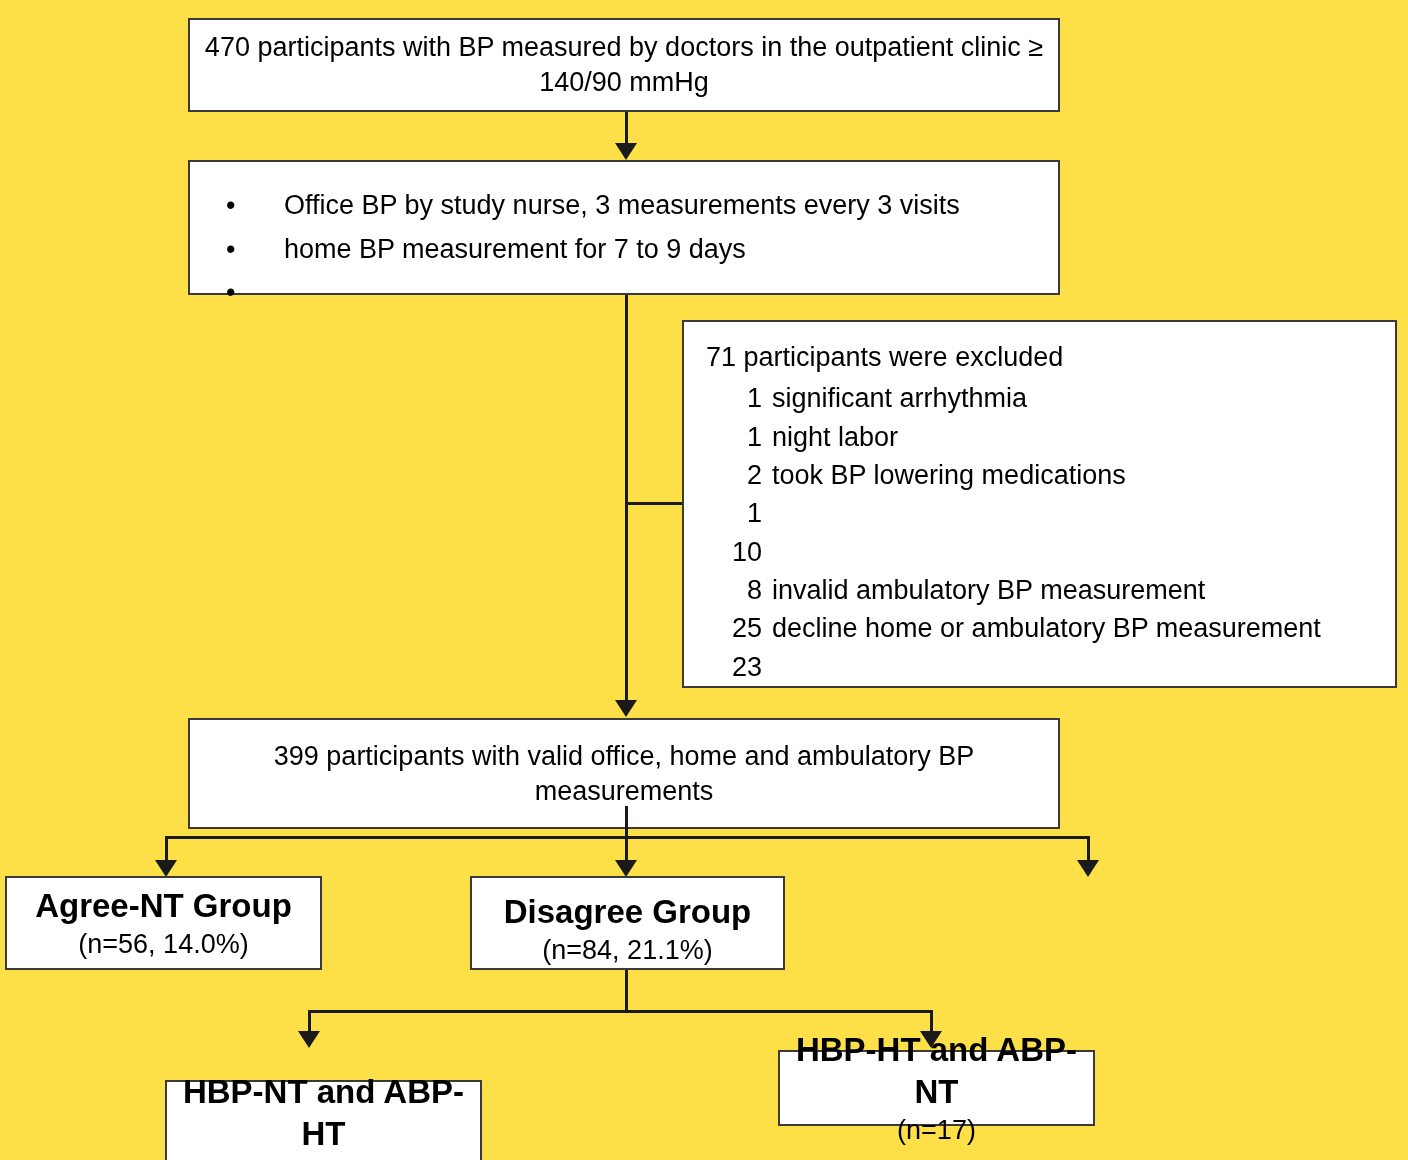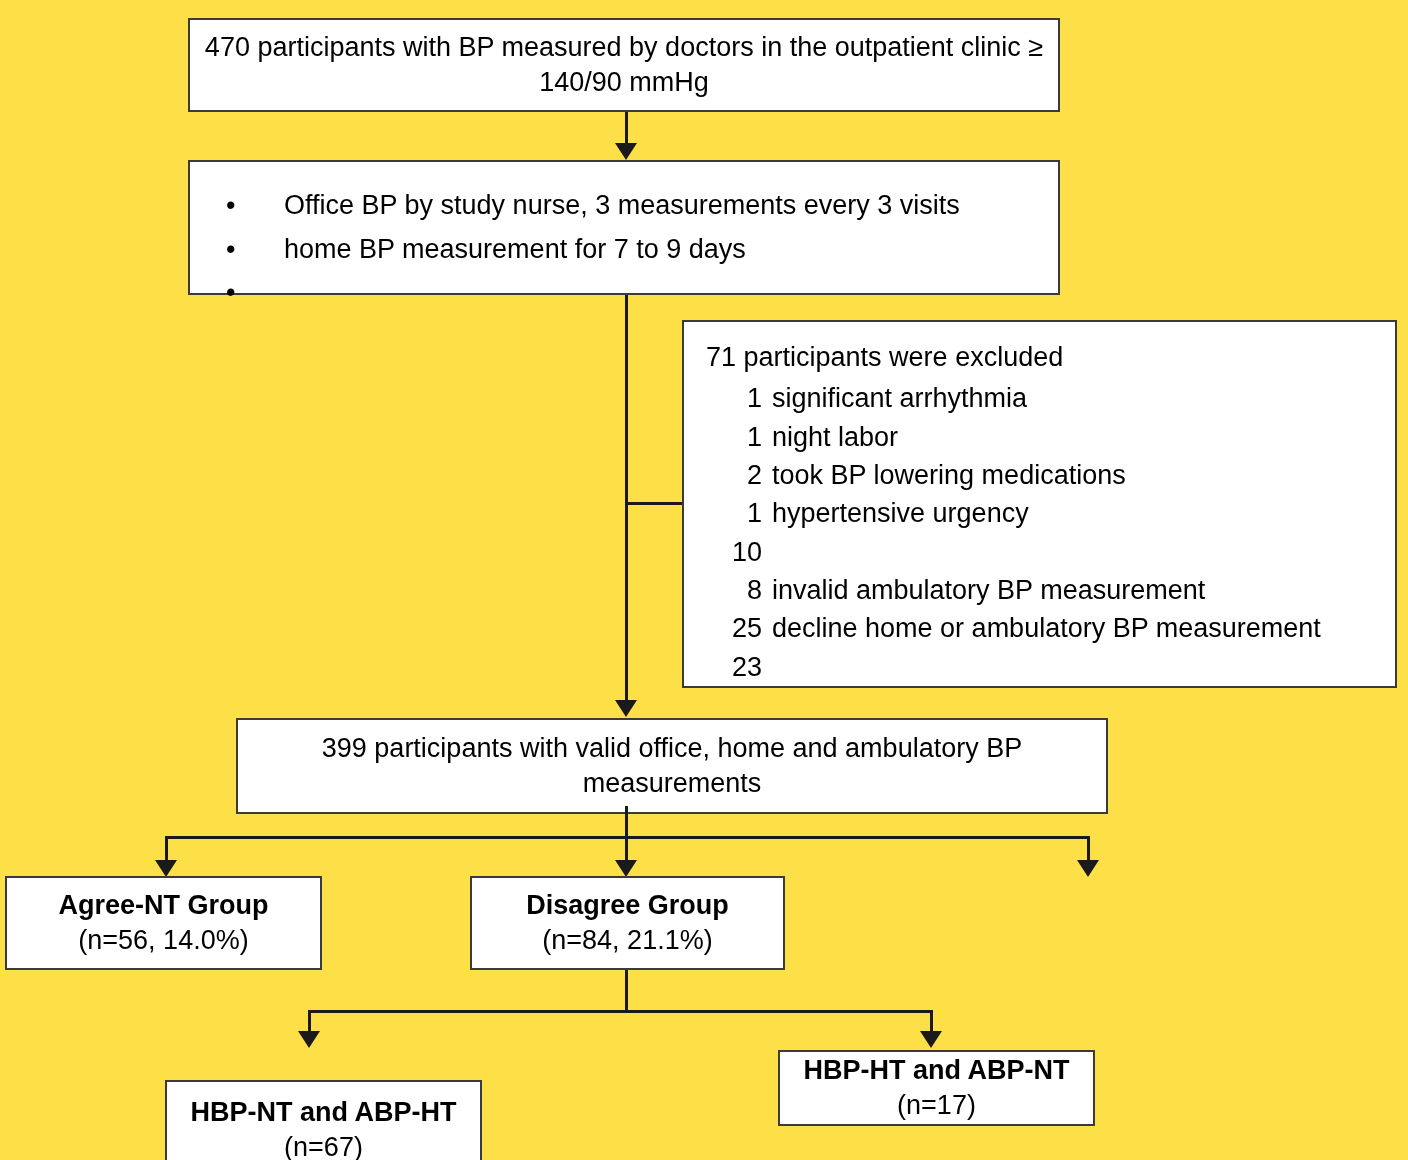--- a/index.html
+++ b/index.html
@@ -101,35 +101,34 @@
   }
   .excl-list li .excl-count {
     display: inline-block;
     min-width: 38px;
     text-align: right;
     margin-right: 10px;
     white-space: pre;
   }
 
   #box-valid {
-    left: 188px; top: 718px; width: 872px; height: 96px;
-    font-size: 27px;
-    margin-left: 48px;
+    left: 188px; top: 718px; width: 872px; height: 111px;
+    font-size: 27px;
   }
 
   #box-agree-nt { left: 5px;   top: 876px; width: 317px; height: 94px; }
-  #box-disagree { left: 470px; top: 876px; width: 315px; height: 94px; }
+  #box-disagree { left: 470px; top: 876px; width: 315px; height: 94px; justify-content: flex-end; }
   #box-agree-ht { left: 932px; top: 876px; width: 315px; height: 94px; }
 
   #box-hbpnt-abpht { left: 165px; top: 1080px; width: 317px; height: 100px; }
   #box-hbpht-abpnt { left: 778px; top: 1050px; width: 317px; height: 76px; }
 
   .group-title {
     font-weight: bold;
-    font-size: 27px;
+    font-size: 33px;
     display: block;
   }
   .group-sub {
     font-size: 27px;
     display: block;
   }
 
   
   .conn {
     position: absolute;
@@ -188,21 +187,20 @@
       <li>
         <span class="excl-count">1</span>
         <span>night labor</span>
       </li>
       <li>
         <span class="excl-count">2</span>
         <span>took BP lowering medications</span>
       </li>
       <li>
         <span class="excl-count">1</span>
-        <span>hypertensive urgency</span>
       </li>
       <li>
         <span class="excl-count">10</span>
       </li>
       <li>
         <span class="excl-count">8</span>
         <span>invalid ambulatory BP measurement</span>
       </li>
       <li>
         <span class="excl-count">25</span>

